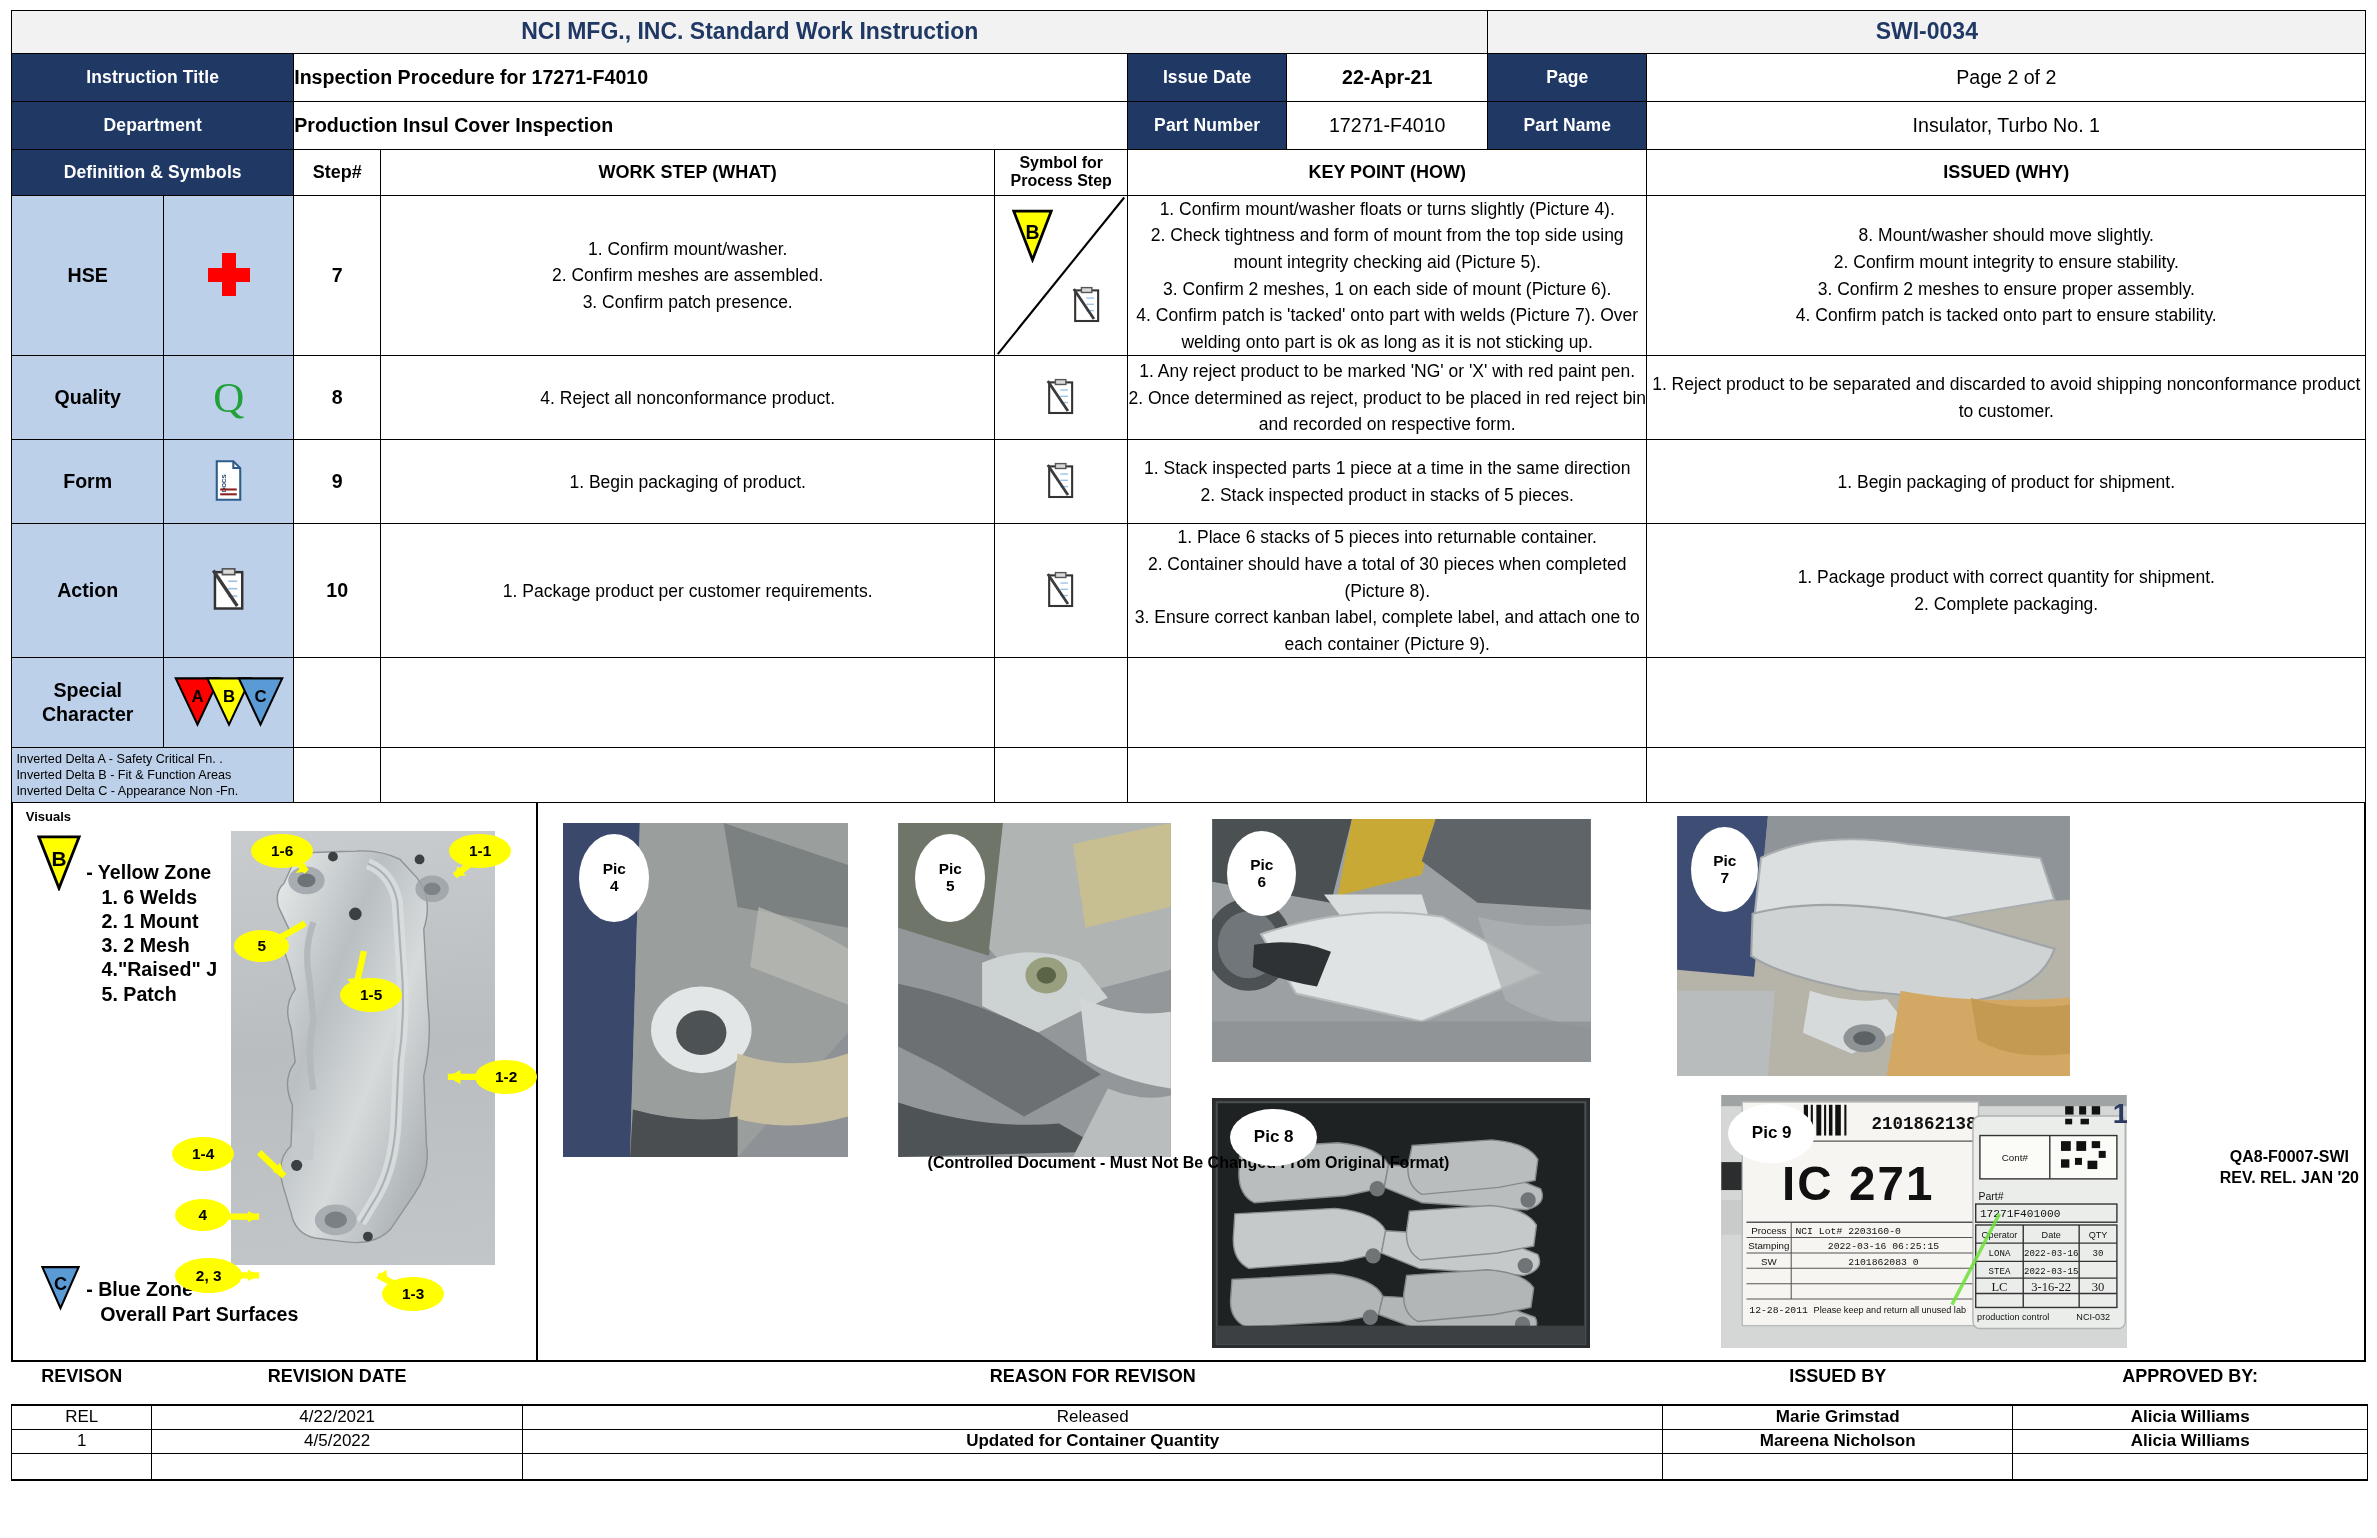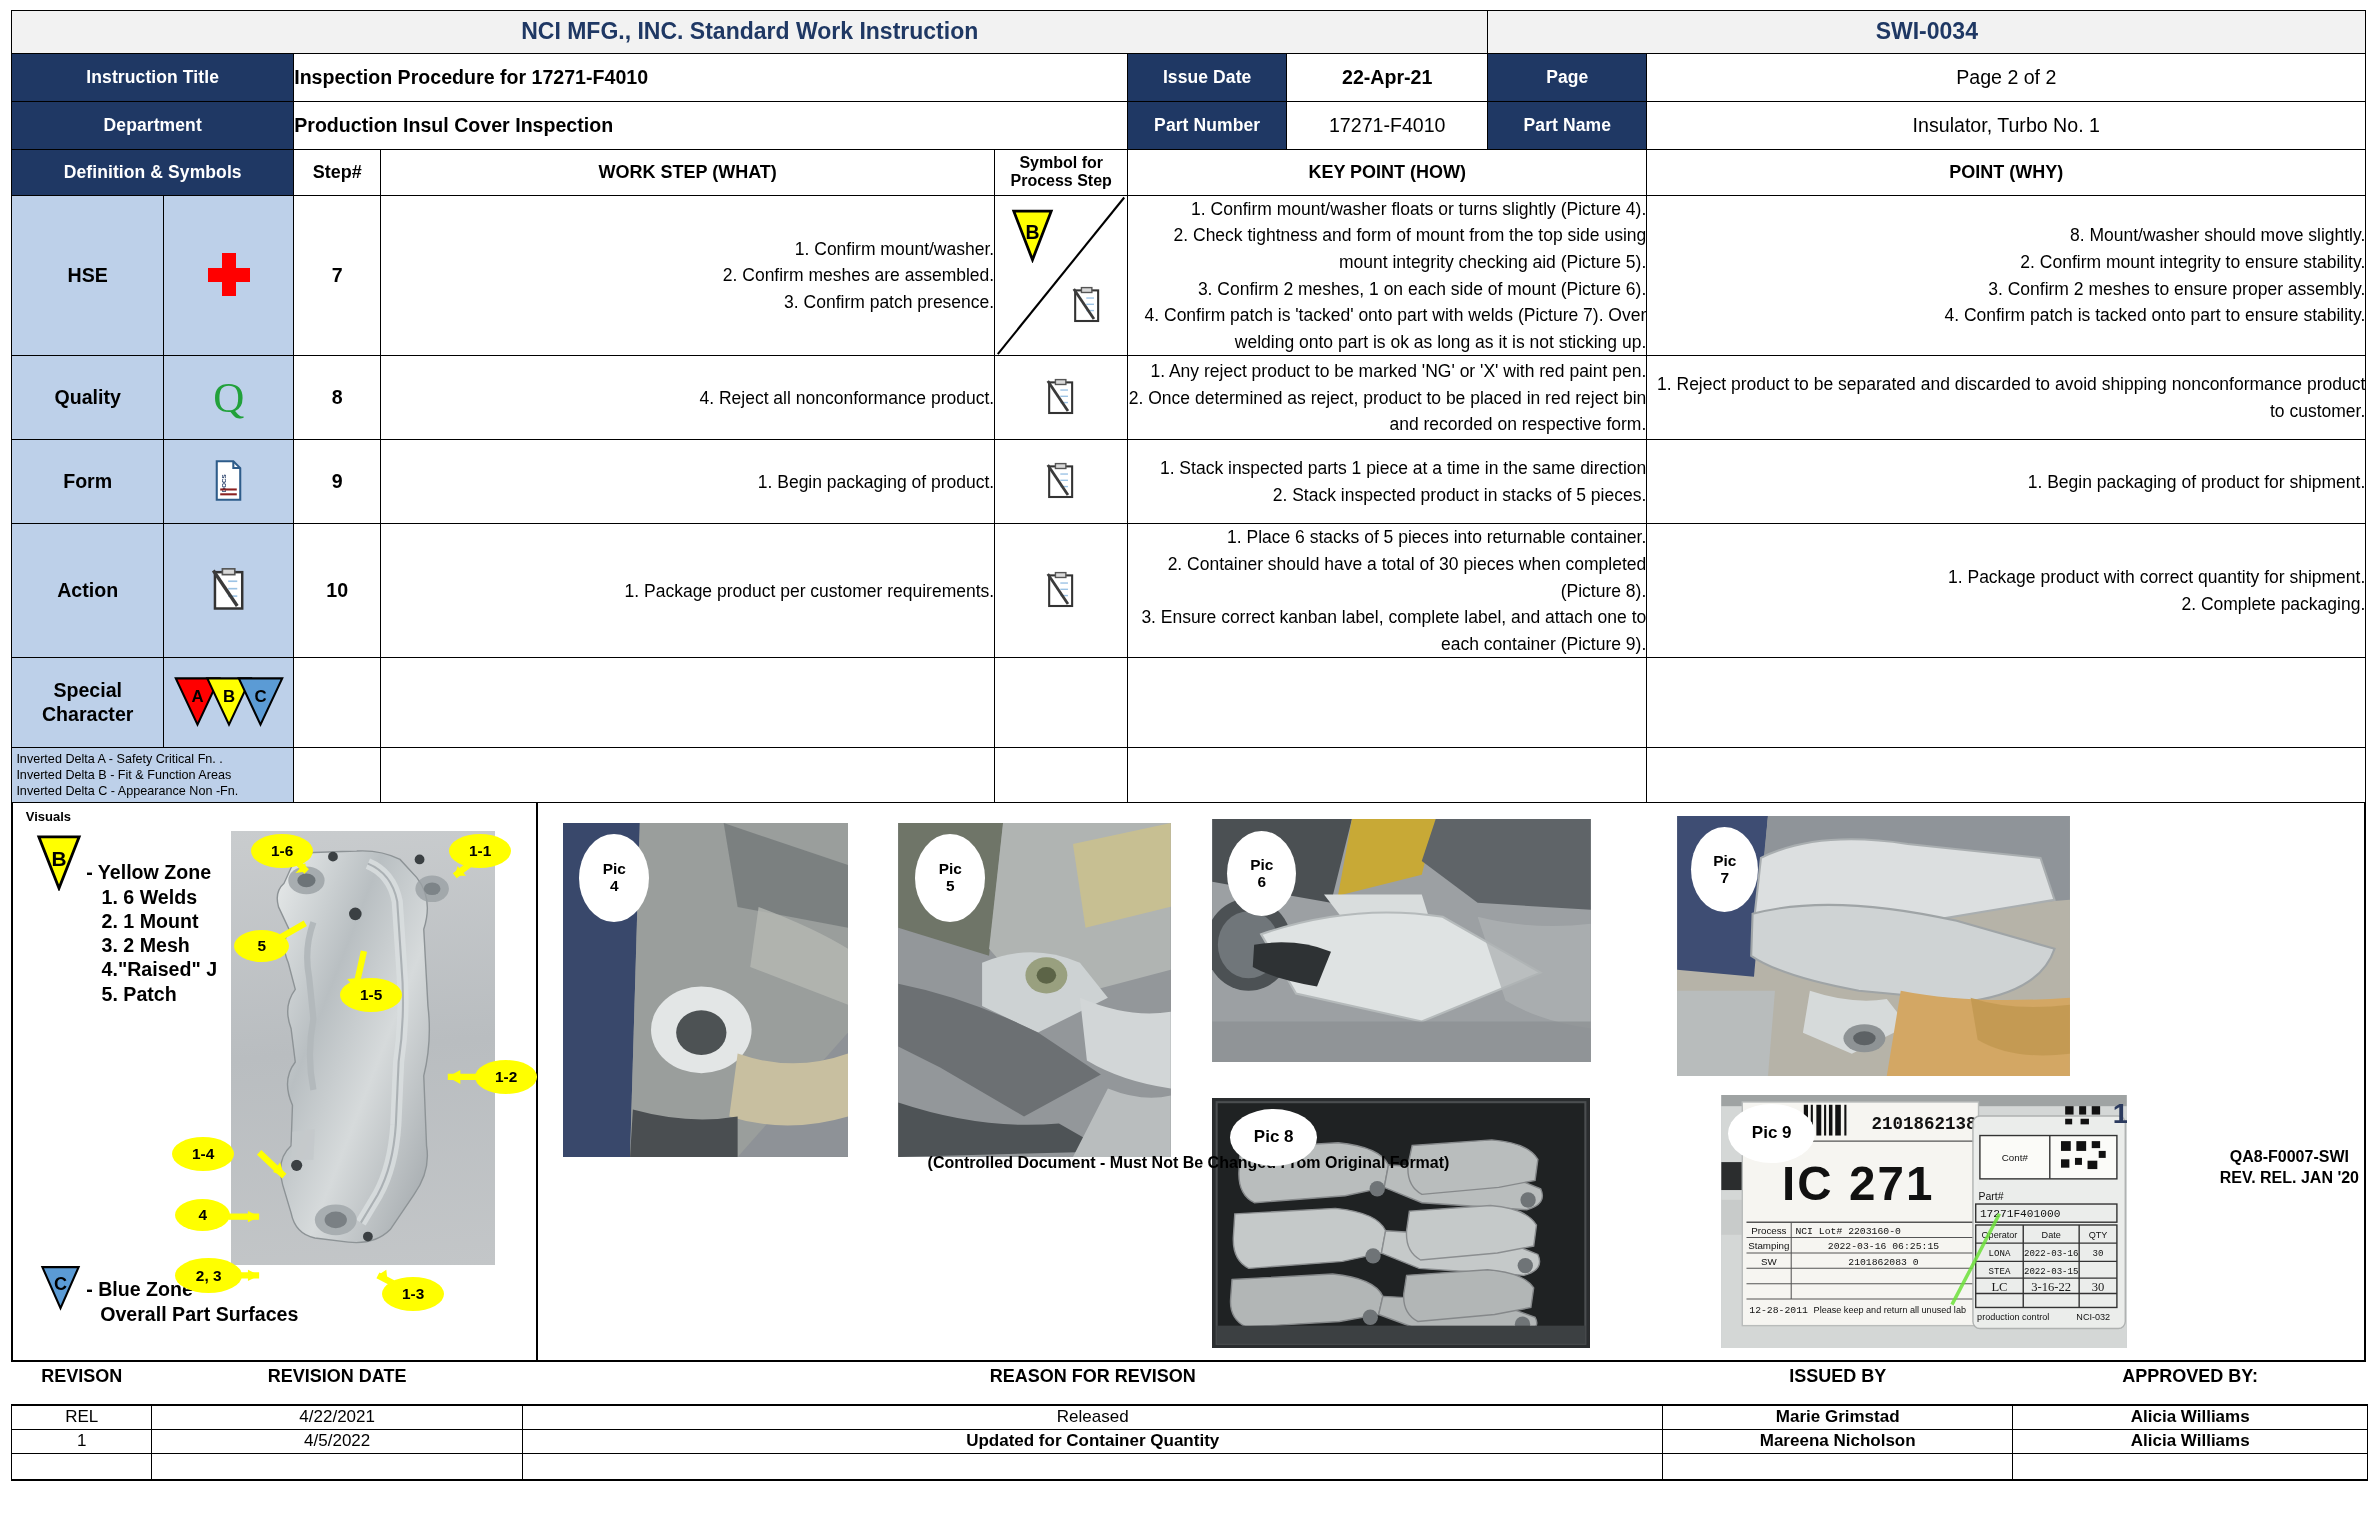--- a/index.html
+++ b/index.html
@@ -22,21 +22,21 @@
   .cellpad { padding:4.2px 9.8px; }
   .ctr { text-align:center; }
   .lft { text-align:left; }
   .b { font-weight:bold; }
   .f26 { font-size:18px; }
   .f28 { font-size:19.6px; }
 
   .lightblue { background:#BDD0E9; }
 
   
-  .stepcell { font-size:17.5px; line-height:1.52; padding:5.6px 7px; vertical-align:top; text-align:right; }
+  .stepcell { font-size:17.5px; line-height:1.52; padding:5.6px 7px; vertical-align:top; text-align:center; }
   .stepnum { font-size:19.6px; font-weight:bold; text-align:center; }
   .symcell { position:relative; }
   .redcross { position:relative; width:42px; height:43px; display:inline-block;}
   .redcross:before, .redcross:after{content:"";position:absolute;background:#FF0000;}
   .redcross:before{left:14px;top:0;width:14px;height:43px;}
   .redcross:after{left:0;top:14.7px;width:42px;height:14px;}
   .qmark { color:#22A13B; font-size:43px; font-weight:normal; font-family:"Liberation Serif",serif; line-height:.9; }
 
   
   .visualsPane { position:relative; }
@@ -101,21 +101,21 @@
 
     <tr style="height:46px">
       <td colspan="2" class="navy">Definition &amp; Symbols</td>
       <td class="ctr b f26">Step#</td>
       <td class="ctr b f26">WORK STEP (WHAT)</td>
       <td class="ctr b" style="font-size:16px;line-height:1.15">
         <div>Symbol for</div>
         <div>Process Step</div>
       </td>
       <td colspan="3" class="ctr b f26">KEY POINT (HOW)</td>
-      <td class="ctr b f26">POINT (WHY)</td>
+      <td class="ctr b f26">ISSUED (WHY)</td>
     </tr>
 
     <tr style="height:155px">
       <td class="lightblue ctr b f28">HSE</td>
       <td class="lightblue ctr">
         <span class="redcross"></span>
       </td>
       <td class="stepnum">7</td>
       <td class="stepcell">
         <div>1. Confirm mount/washer.</div>

